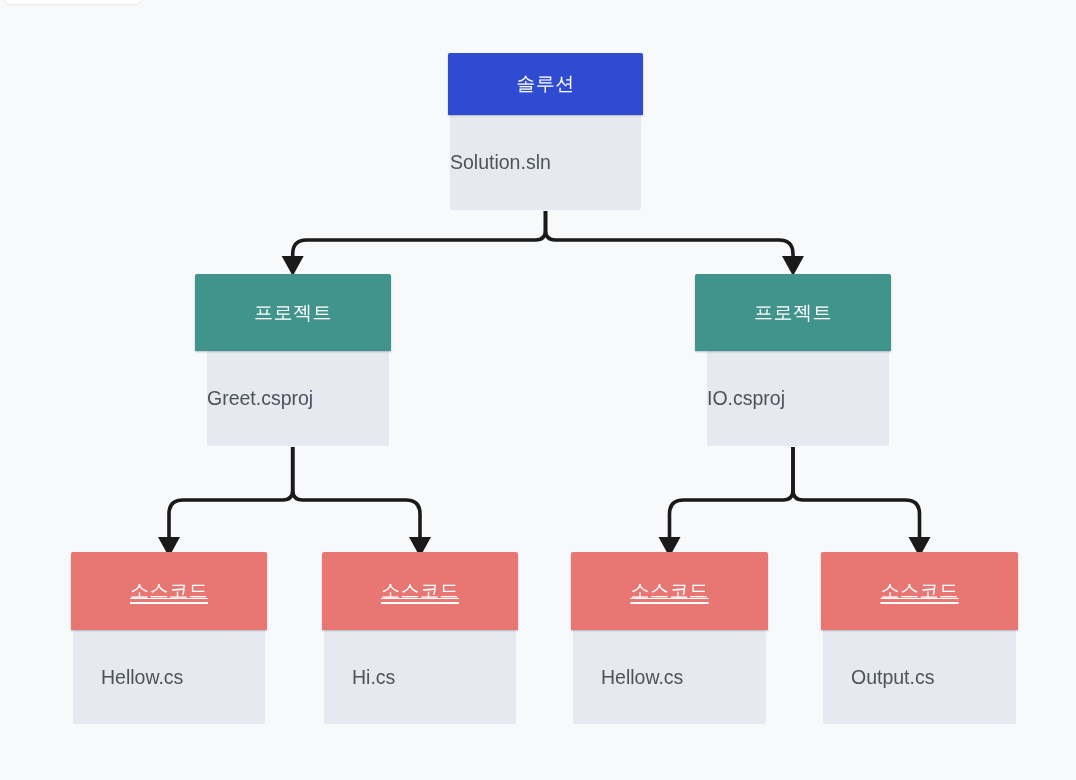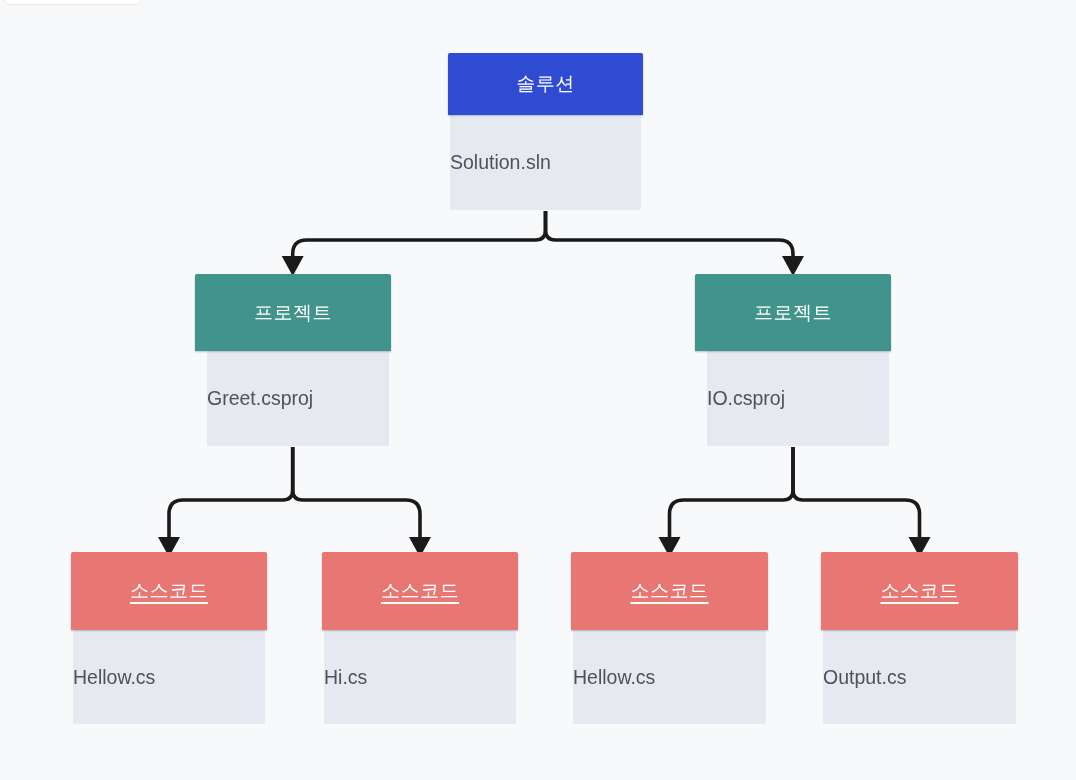--- a/index.html
+++ b/index.html
@@ -57,29 +57,29 @@
     color: var(--body-text, #4d5359);
     display: flex;
     align-items: center;
     font-size: 19.5px;
     border-radius: 0 0 2px 2px;
     position: relative;
     z-index: 1;
   }
   .header-solution { background: var(--solution-header, #2b4ad0); height: 62px; }
   .header-project  { background: var(--project-header, #40948c); height: 77px; text-align: center; }
-  .header-source   { background: var(--source-header, #e87672); height: 78px; }
+  .header-source   { background: var(--source-header, #e87672); height: 78px; text-decoration: underline; }
   .header-source .node-header-label {
     text-decoration: underline;
     text-underline-offset: 5px;
     text-decoration-thickness: 1.5px;
   }
   .body-solution { height: 95px; }
   .body-project  { height: 95px; margin-left: 10px; }
-  .body-source   { height: 94px; }
+  .body-source   { height: 94px; padding-left: 28px; }
 
   .top-left-artifact {
     position: absolute;
     left: 4px;
     top: -21px;
     width: 136px;
     height: 24px;
     background: #ffffff;
     border: 1px solid #ebebee;
     border-radius: 6px;

